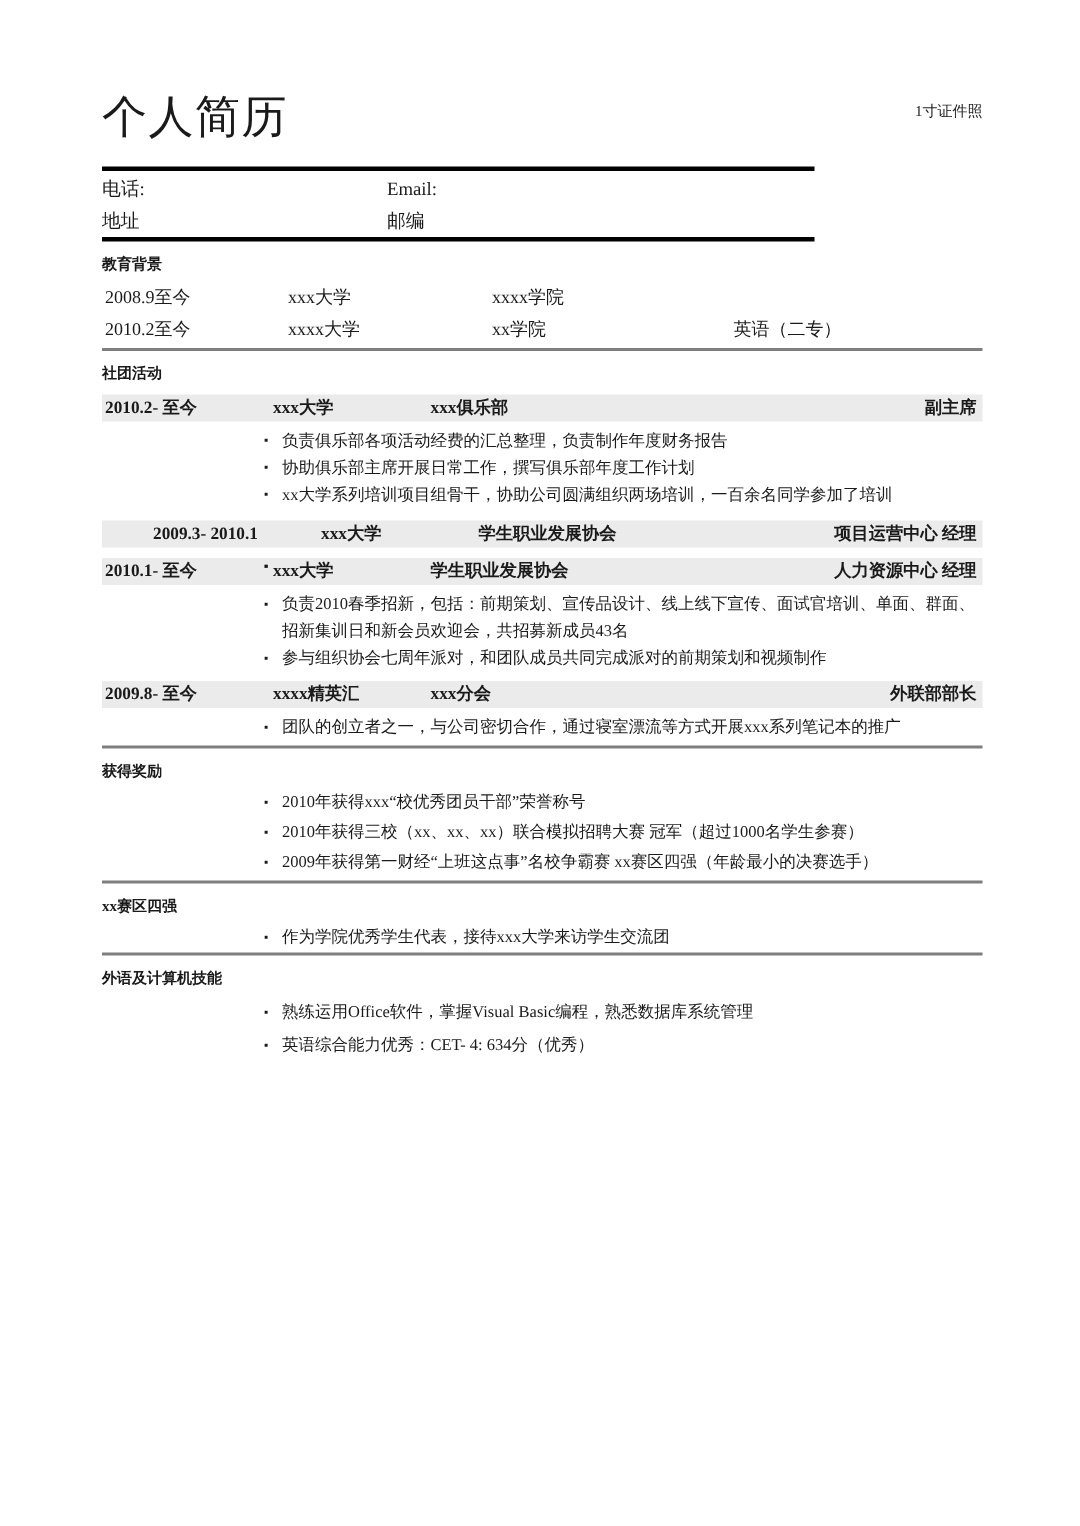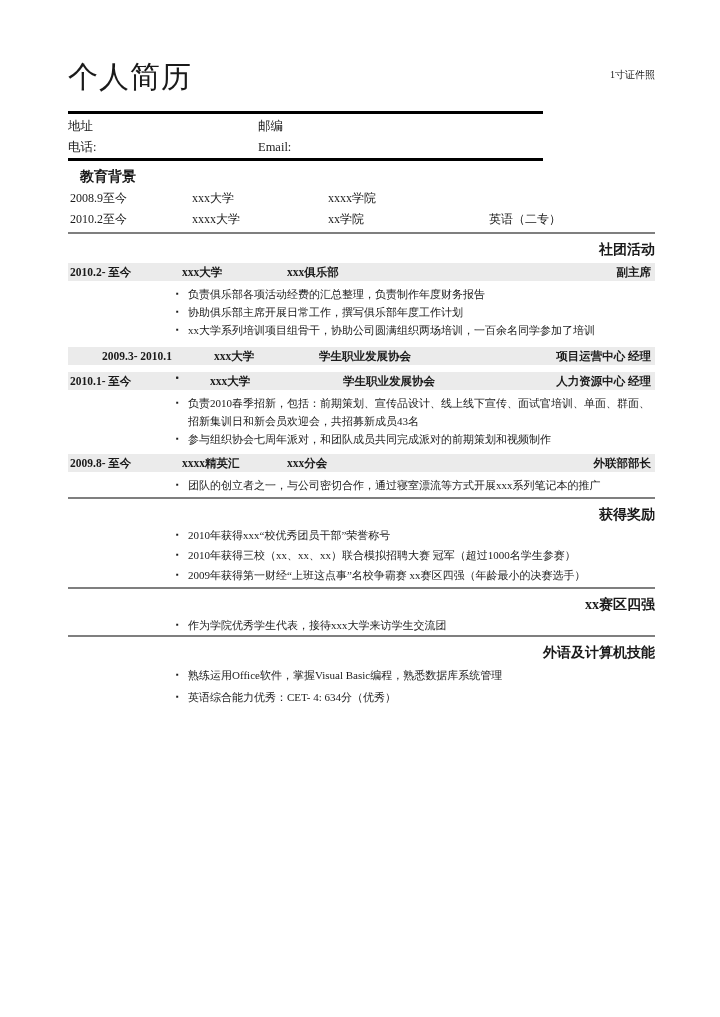--- a/index.html
+++ b/index.html
@@ -14,54 +14,54 @@
     width: 720px; height: 1017px;
     background: #ffffff;
     position: relative;
     overflow: hidden;
     font-family: "Liberation Serif", "DejaVu Serif", serif;
     color: var(--text);
   }
   .inner { position: absolute; left: 68px; top: 0; width: 587px; }
 
   .header { display: flex; justify-content: space-between; align-items: flex-start; padding-top: 60px; }
-  .title { font-size: 30px; font-weight: 400; line-height: 38px; letter-spacing: 1px; font-family: Liberation Mono, monospace; }
+  .title { font-size: 30px; font-weight: 400; line-height: 38px; letter-spacing: 1px; }
   .photo-label { font-size: 10px; line-height: 16px; padding-top: 7px; }
 
   .rule-thick { height: 3px; width: 475px; background: var(--rule); }
   .rule-title { margin-top: 13px; }
   .divider { height: 2px; width: 587px; background: var(--divider); }
 
   .contact { margin-top: 2px; font-size: 12.5px; }
   .contact-row { display: flex; height: 21px; align-items: center; }
   .contact-label-left { display: inline-block; width: 190px; }
 
-  h2.section-title { font-size: 14px; font-weight: 700; line-height: 15px; margin-top: 8px; margin-left: 12px; }
-  .sec-mt6 { margin-top: 6px; text-align: right; }
+  h2.section-title { font-size: 10px; font-weight: 700; line-height: 15px; margin-top: 8px; }
+  .sec-mt6 { margin-top: 6px; }
 
   .edu-rows { margin-top: 4px; font-size: 12px; }
   .edu-row { display: flex; height: 21px; line-height: 21px; padding-left: 2px; }
   .edu-col1 { width: 122px; }
   .edu-col2 { width: 136px; }
   .edu-col3 { width: 161px; }
   .edu-col4 { flex: 1; }
 
   .band {
     display: flex; align-items: center;
     background: var(--band-bg);
     height: 18px; line-height: 18px;
     font-weight: 700; font-size: 11.5px;
     padding: 0 4px 0 2px;
   }
   .b-date { width: 112px; }
   .b-org  { width: 105px; }
   .b-unit { flex: 1; }
   .b-role { text-align: center; white-space: nowrap; }
   .mt6 { margin-top: 6px; }
-  .mt7 { margin-top: 7px; gap: 28px; }
+  .mt7 { margin-top: 7px; }
   .mt8 { margin-top: 8px; padding-left: 34px; }
 
   ul.bullets { list-style: none; margin-top: 4px; font-size: 11px; }
   ul.bullets li { position: relative; padding-left: 120px; line-height: 18px; }
   ul.bullets li .marker { position: absolute; left: 108px; top: 0; font-size: 8px; }
   ul.lh20 li { line-height: 20px; }
   ul.lh22 li { line-height: 22px; }
   ul.mt3 { margin-top: 3px; }
 
   .dv-mt2 { margin-top: 2px; }
@@ -76,26 +76,26 @@
 
     <div class="header">
       <h1 class="title">个人简历</h1>
       <div class="photo-label">1寸证件照</div>
     </div>
 
     <div class="rule-thick rule-title"></div>
 
     <div class="contact">
       <div class="contact-row">
+        <span class="contact-label-left">电话:</span>
+        <span>Email:</span>
+      </div>
+      <div class="contact-row">
         <span class="contact-label-left">地址</span>
         <span>邮编</span>
-      </div>
-      <div class="contact-row">
-        <span class="contact-label-left">电话:</span>
-        <span>Email:</span>
       </div>
     </div>
 
     <div class="rule-thick"></div>
 
     <section>
       <h2 class="section-title">教育背景</h2>
       <div class="edu-rows">
         <div class="edu-row">
           <span class="edu-col1">2008.9至今</span>

